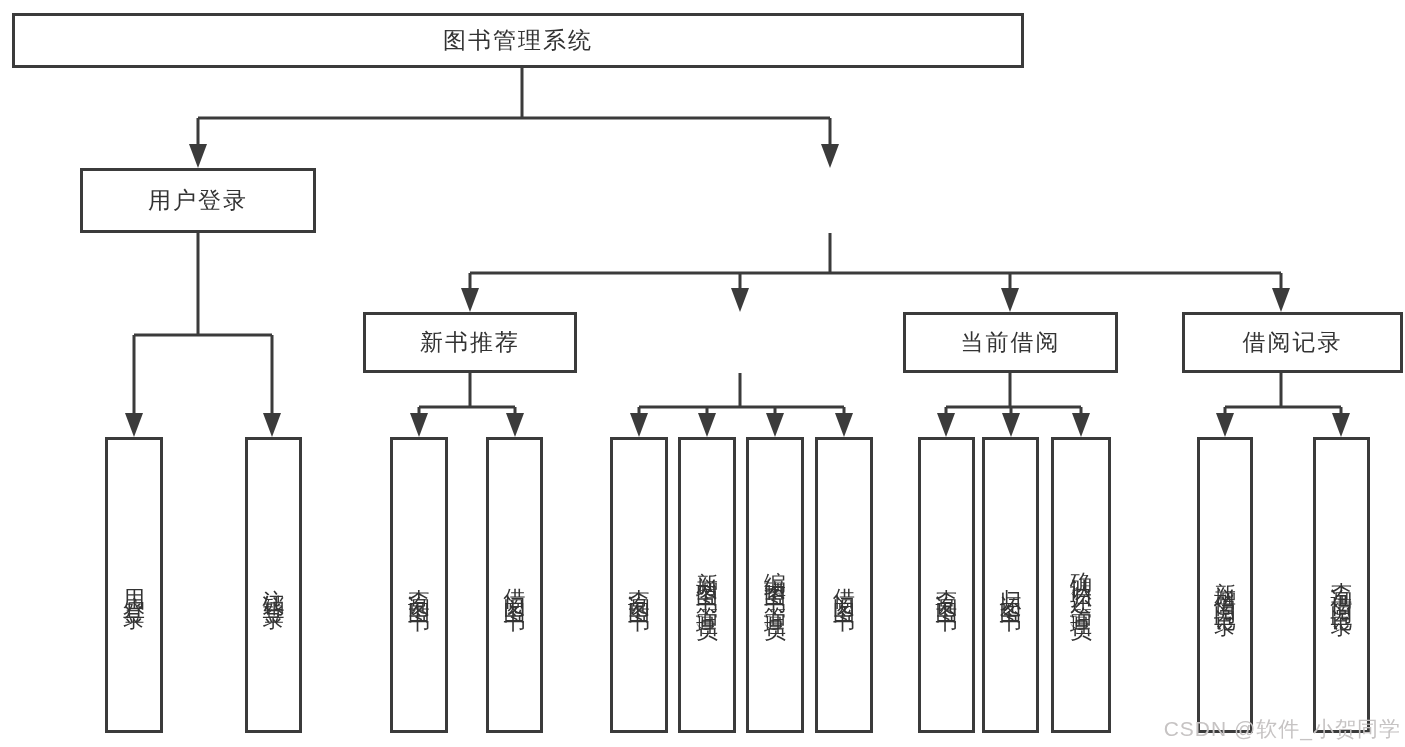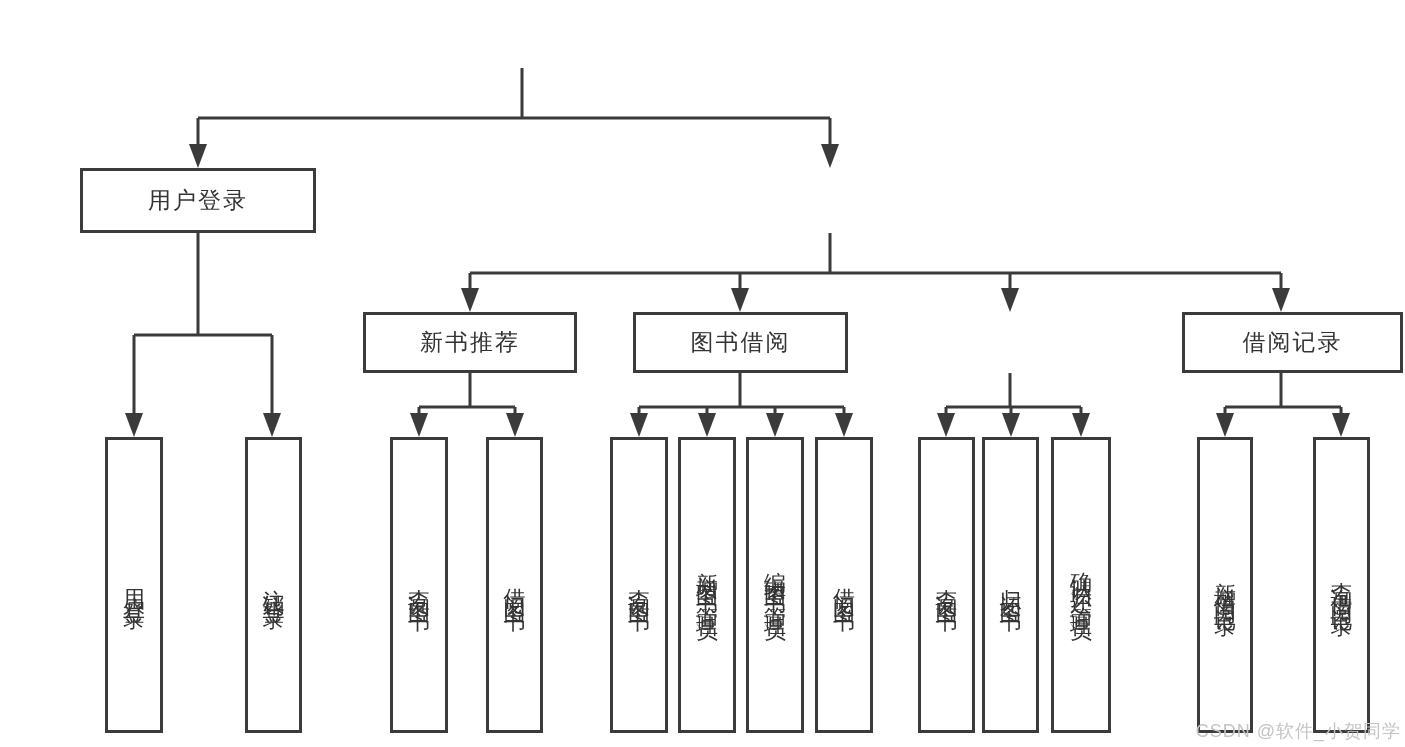--- a/index.html
+++ b/index.html
@@ -34,21 +34,21 @@
   .node.v {
     writing-mode: vertical-rl;
     font-size: 22px;
     letter-spacing: 7px;
     line-height: 1;
   }
   .watermark {
     position: absolute;
     right: 4px;
     bottom: 4px;
-    font-size: 18px;
+    font-size: 21px;
     color: #c6c3c3;
     letter-spacing: 1px;
     white-space: nowrap;
   }
 </style>
 </head>
 <body>
 
 <div class="stage">
 
@@ -85,25 +85,26 @@
       <polygon points="766,413 784,413 775,437"></polygon>
       <polygon points="835,413 853,413 844,437"></polygon>
       <polygon points="937,413 955,413 946,437"></polygon>
       <polygon points="1002,413 1020,413 1011,437"></polygon>
       <polygon points="1072,413 1090,413 1081,437"></polygon>
       <polygon points="1216,413 1234,413 1225,437"></polygon>
       <polygon points="1332,413 1350,413 1341,437"></polygon>
     </g>
   </svg>
 
+  <div class="node h" style="left:12px; top:13px; width:1012px; height:55px;">图书管理系统</div>
 
   <div class="node h" style="left:80px; top:168px; width:236px; height:65px;">用户登录</div>
 
   <div class="node h" style="left:363px; top:312px; width:214px; height:61px;">新书推荐</div>
-  <div class="node h" style="left:633px; top:312px; width:215px; height:61px;">图书借阅</div>
+  <div class="node h" style="left:903px; top:312px; width:215px; height:61px;">当前借阅</div>
   <div class="node h" style="left:1172px; top:312px; width:221px; height:61px;margin-left:10px;">借阅记录</div>
 
   <div class="node v" style="left:105px; top:437px; width:58px; height:296px;">用户登录</div>
   <div class="node v" style="left:245px; top:437px; width:57px; height:296px;">注销登录</div>
 
   <div class="node v" style="left:390px; top:437px; width:58px; height:296px;">查询图书</div>
   <div class="node v" style="left:486px; top:437px; width:57px; height:296px;">借阅图书</div>
 
   <div class="node v" style="left:610px; top:437px; width:58px; height:296px;">查询图书</div>
   <div class="node v" style="left:678px; top:437px; width:58px; height:296px;">新增图书（管理员）</div>

